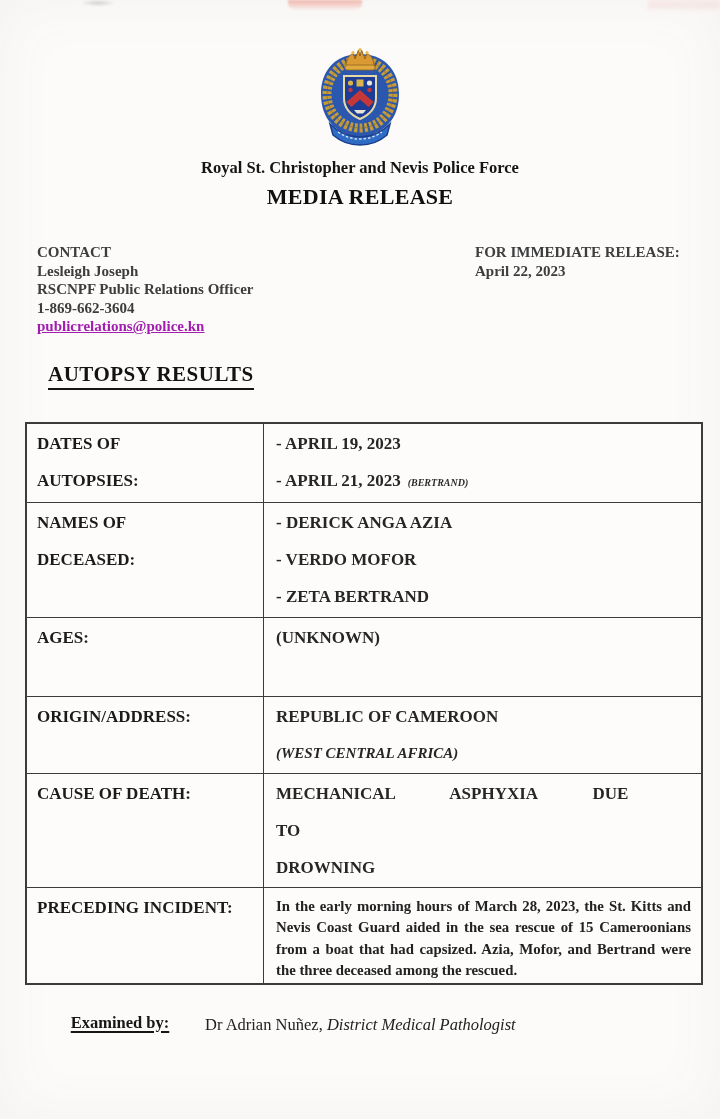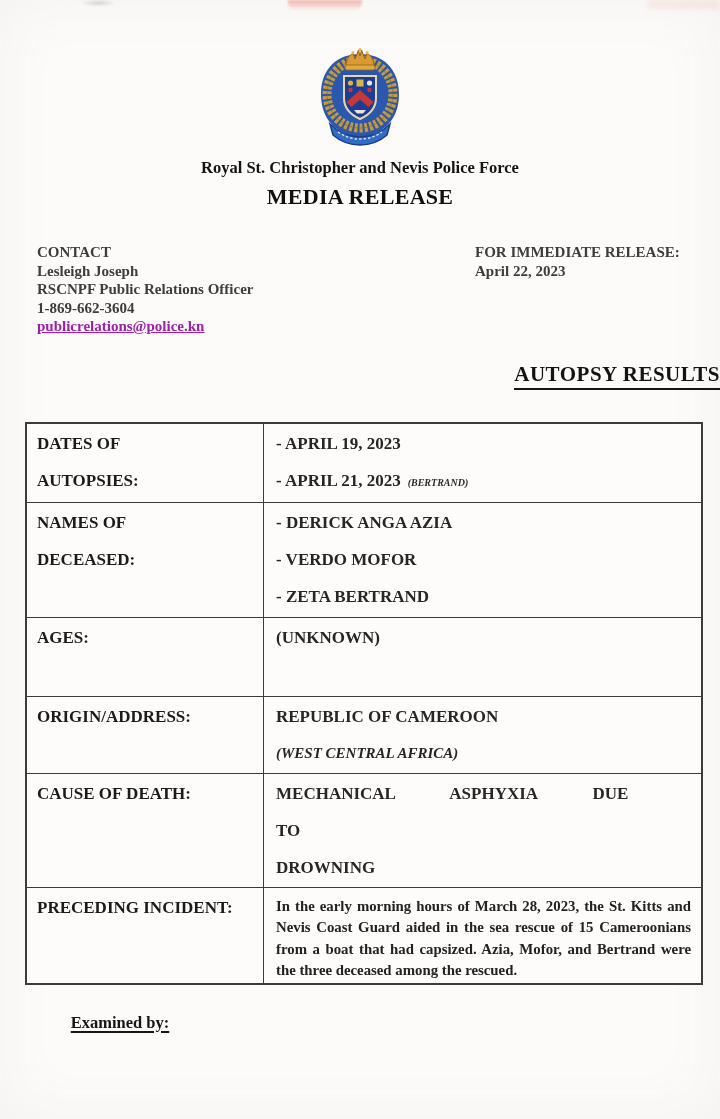--- a/index.html
+++ b/index.html
@@ -26,21 +26,21 @@
 
   .org-name { text-align:center; font-size:16.5px; font-weight:bold; color:#141414; margin-top:10px; }
   .media-release { text-align:center; font-size:22px; font-weight:bold; color:#101010; margin-top:6px; letter-spacing:.3px; }
 
   .inforow { display:flex; justify-content:space-between; margin:33px 45px 0 37px;
     font-size:15px; line-height:18.5px; font-weight:bold; color:#3d3d3d; }
   .contact-block div { white-space:nowrap; }
   .release-block { width:200px; white-space:nowrap; }
   .email-link { color:#a21caf; text-decoration:underline; cursor:pointer; }
 
-  .title-wrap { text-align:right; margin-top:26px; }
+  .title-wrap { text-align:left; margin-top:26px;padding-left:48px; }
   .doc-title { display:inline-block; font-size:21px; font-weight:bold; color:#131313;
     letter-spacing:.5px; border-bottom:2.5px solid #151515; padding-bottom:1px; }
 
   .rtable { display:table; table-layout:fixed; width:676px; margin:32px 0 0 25px;
     border-collapse:collapse; border:2px solid #3c3c3c; background:#fdfcfb; }
   .trow { display:table-row; }
   .tcell { display:table-cell; border:1.6px solid #3c3c3c; vertical-align:top; }
   .tlabel { width:218px; padding:1px 8px 1px 10px; font-weight:bold; font-size:17px;
     line-height:37px; white-space:pre-line; color:#1b1b1b; }
   .tvalue { padding:1px 10px 1px 12px; font-size:17px; font-weight:bold; color:#262626; }
@@ -186,15 +186,19 @@
       <div class="tcell tlabel">PRECEDING INCIDENT:</div>
       <div class="tcell tvalue">
         <div class="paragraph">In the early morning hours of March 28, 2023, the St. Kitts and Nevis Coast Guard aided in the sea rescue of 15 Cameroonians from a boat that had capsized. Azia, Mofor, and Bertrand were the three deceased among the rescued.</div>
       </div>
     </div>
 
   </div>
 
   <div class="examined">
     <div class="exl">Examined by:</div>
+    <div class="exnames">
+      <div class="exline"><span>Dr Adrian Nuñez,</span> <span class="ext">District Medical Pathologist</span></div>
+
+    </div>
   </div>
 
 </div>
 
 </body></html>

